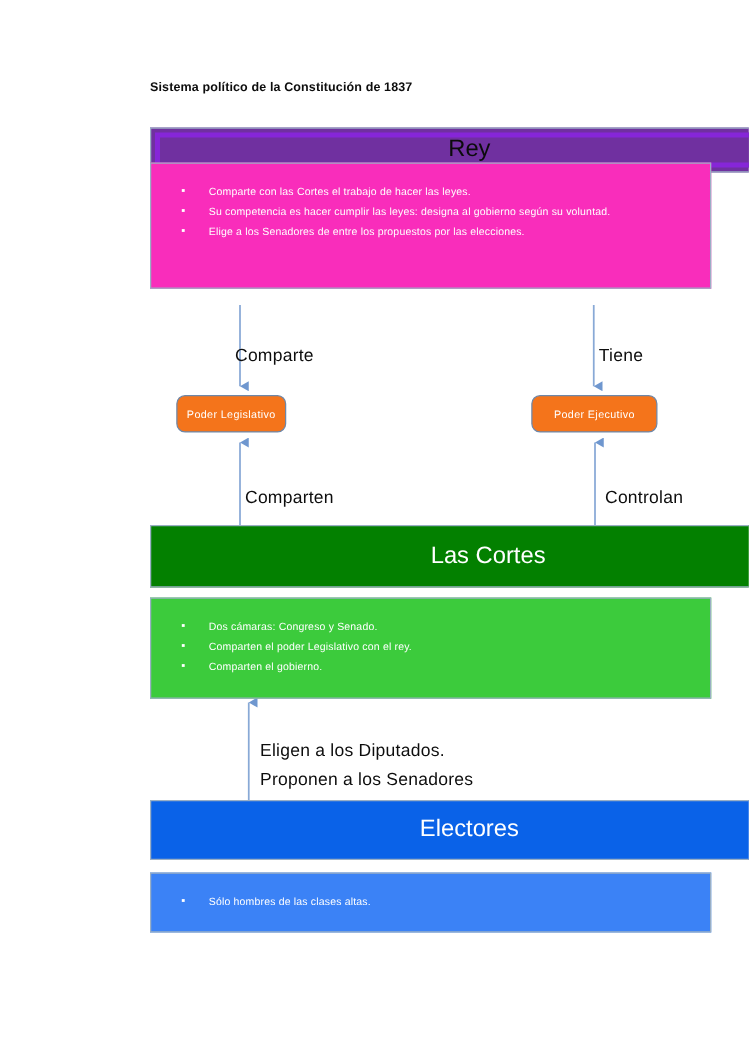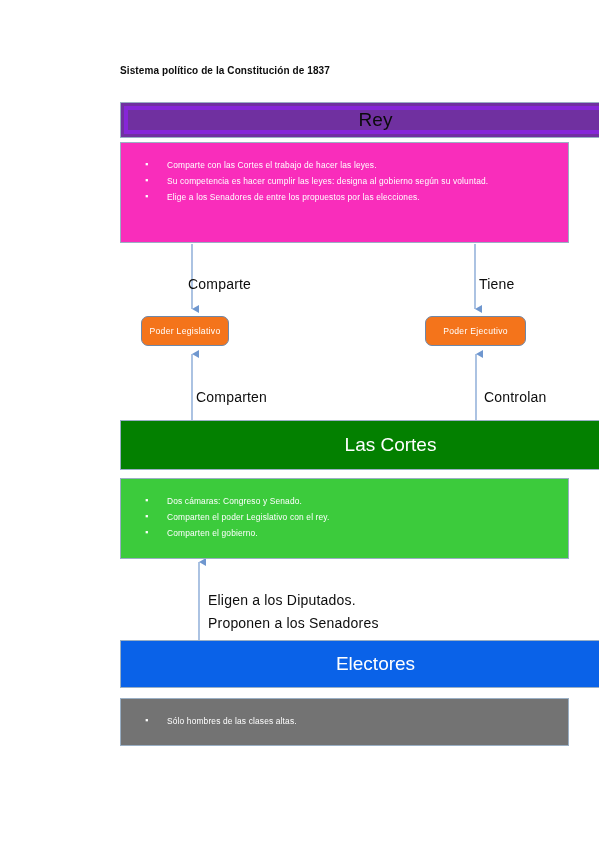--- a/index.html
+++ b/index.html
@@ -105,23 +105,23 @@
   }
   .bulletbox li::before {
     content: "\25AA";
     position: absolute;
     left: -22px;
     top: -1px;
     font-size: 9px;
     color: #ffffff;
   }
 
-  .box-pink     { top: 142px; height: 101px; background: #f92dbb; }
+  .box-pink     { top: 130px; height: 101px; background: #f92dbb; }
   .box-green    { top: 478px; height: 81px;  background: #3ccb3c; }
-  .box-lightblue{ top: 698px; height: 48px;  background: #737373; padding-top: 14px; }
+  .box-lightblue{ top: 698px; height: 48px;  background: #3b82f6; padding-top: 14px; }
 
   
   .node-orange {
     height: 30px;
     background: #f4741b;
     border: 1px solid #6e87a8;
     border-radius: 7px;
     display: flex;
     align-items: center;
     justify-content: center;

